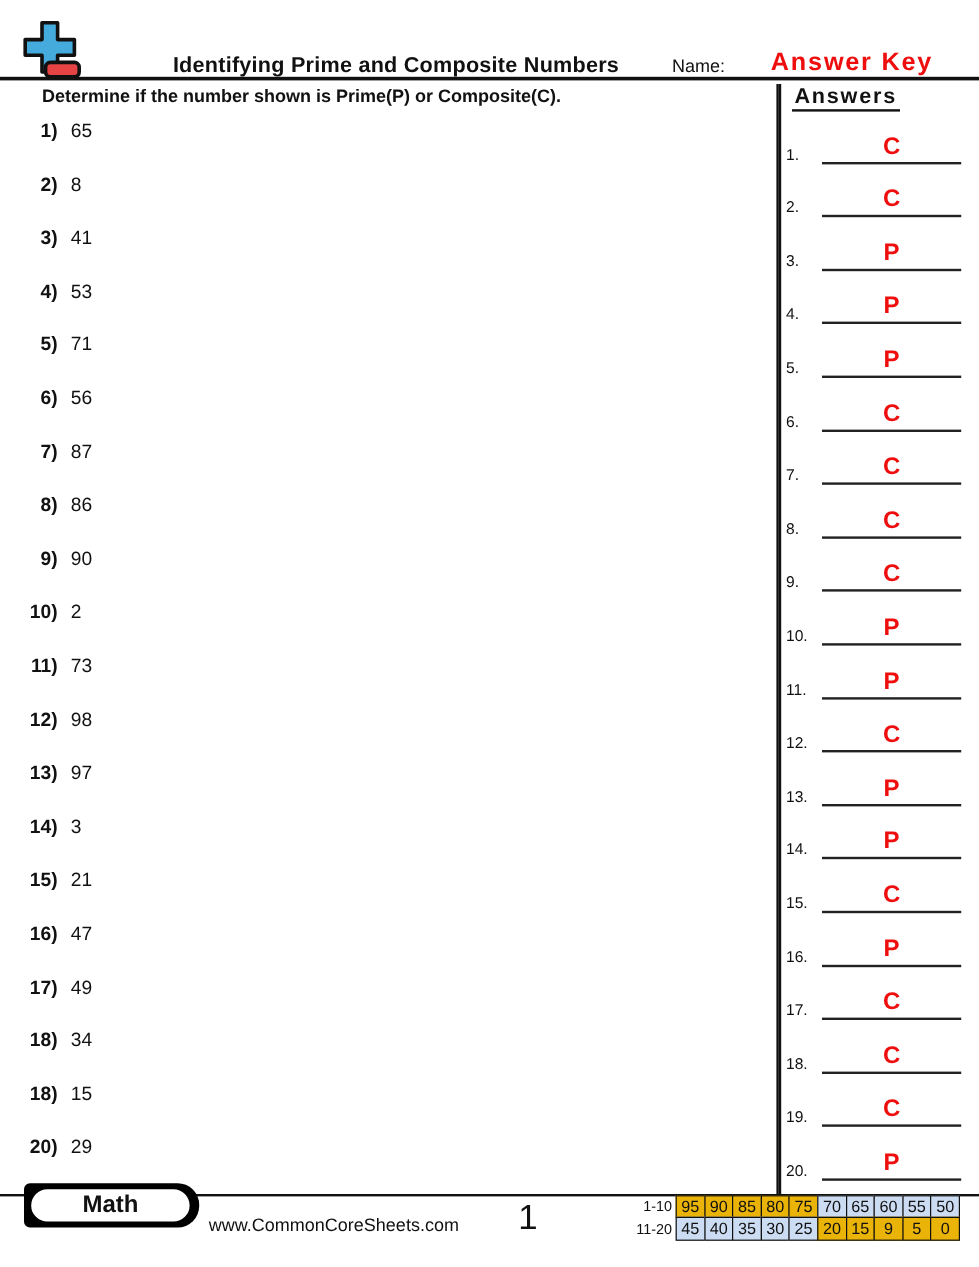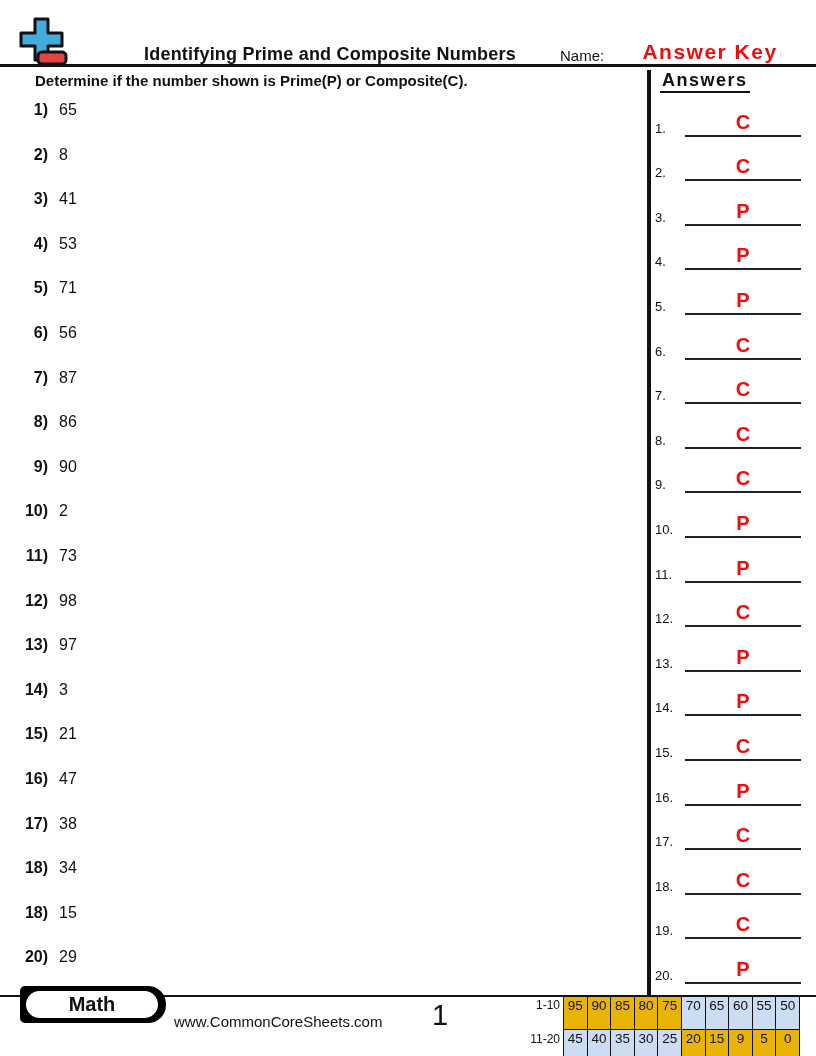--- a/index.html
+++ b/index.html
@@ -58,21 +58,21 @@
     border-radius:5px 18px 18px 5px;
   }
   .badge-inner{
     position:absolute;left:6px;right:8px;top:5px;bottom:5px;background:#fff;
     border-radius:14px;display:flex;align-items:center;justify-content:center;
     font-weight:bold;font-size:20px;
   }
   .website{position:absolute;left:174px;top:1013px;font-size:15px;text-align:right;}
   .page-number{position:absolute;left:420px;top:999px;width:40px;text-align:center;font-size:29px;}
   .score{position:absolute;left:528px;top:996px;}
-  .score-row{display:flex;height:34px;justify-content:center;}
+  .score-row{display:flex;height:19px;justify-content:center;}
   .score-label{width:36px;text-align:right;font-size:12px;line-height:19.5px;padding-right:4px;}
   .score-cells{display:flex;}
   .score-cell{
     width:24.6px;border:1px solid var(--ink);text-align:center;font-size:13.5px;
     line-height:17.5px;background:#eab308;margin-left:-1px;
   }
   .score-row.second .score-cell{margin-top:-1px;}
   .score-cell.shaded{background:var(--score-shade);}
 </style>
 </head>
@@ -168,21 +168,21 @@
         <span class="pval">21</span>
       </div>
 
       <div class="prow">
         <span class="pnum">16)</span>
         <span class="pval">47</span>
       </div>
 
       <div class="prow">
         <span class="pnum">17)</span>
-        <span class="pval">38</span>
+        <span class="pval">49</span>
       </div>
 
       <div class="prow">
         <span class="pnum">18)</span>
         <span class="pval">34</span>
       </div>
 
       <div class="prow">
         <span class="pnum">18)</span>
         <span class="pval">15</span>

